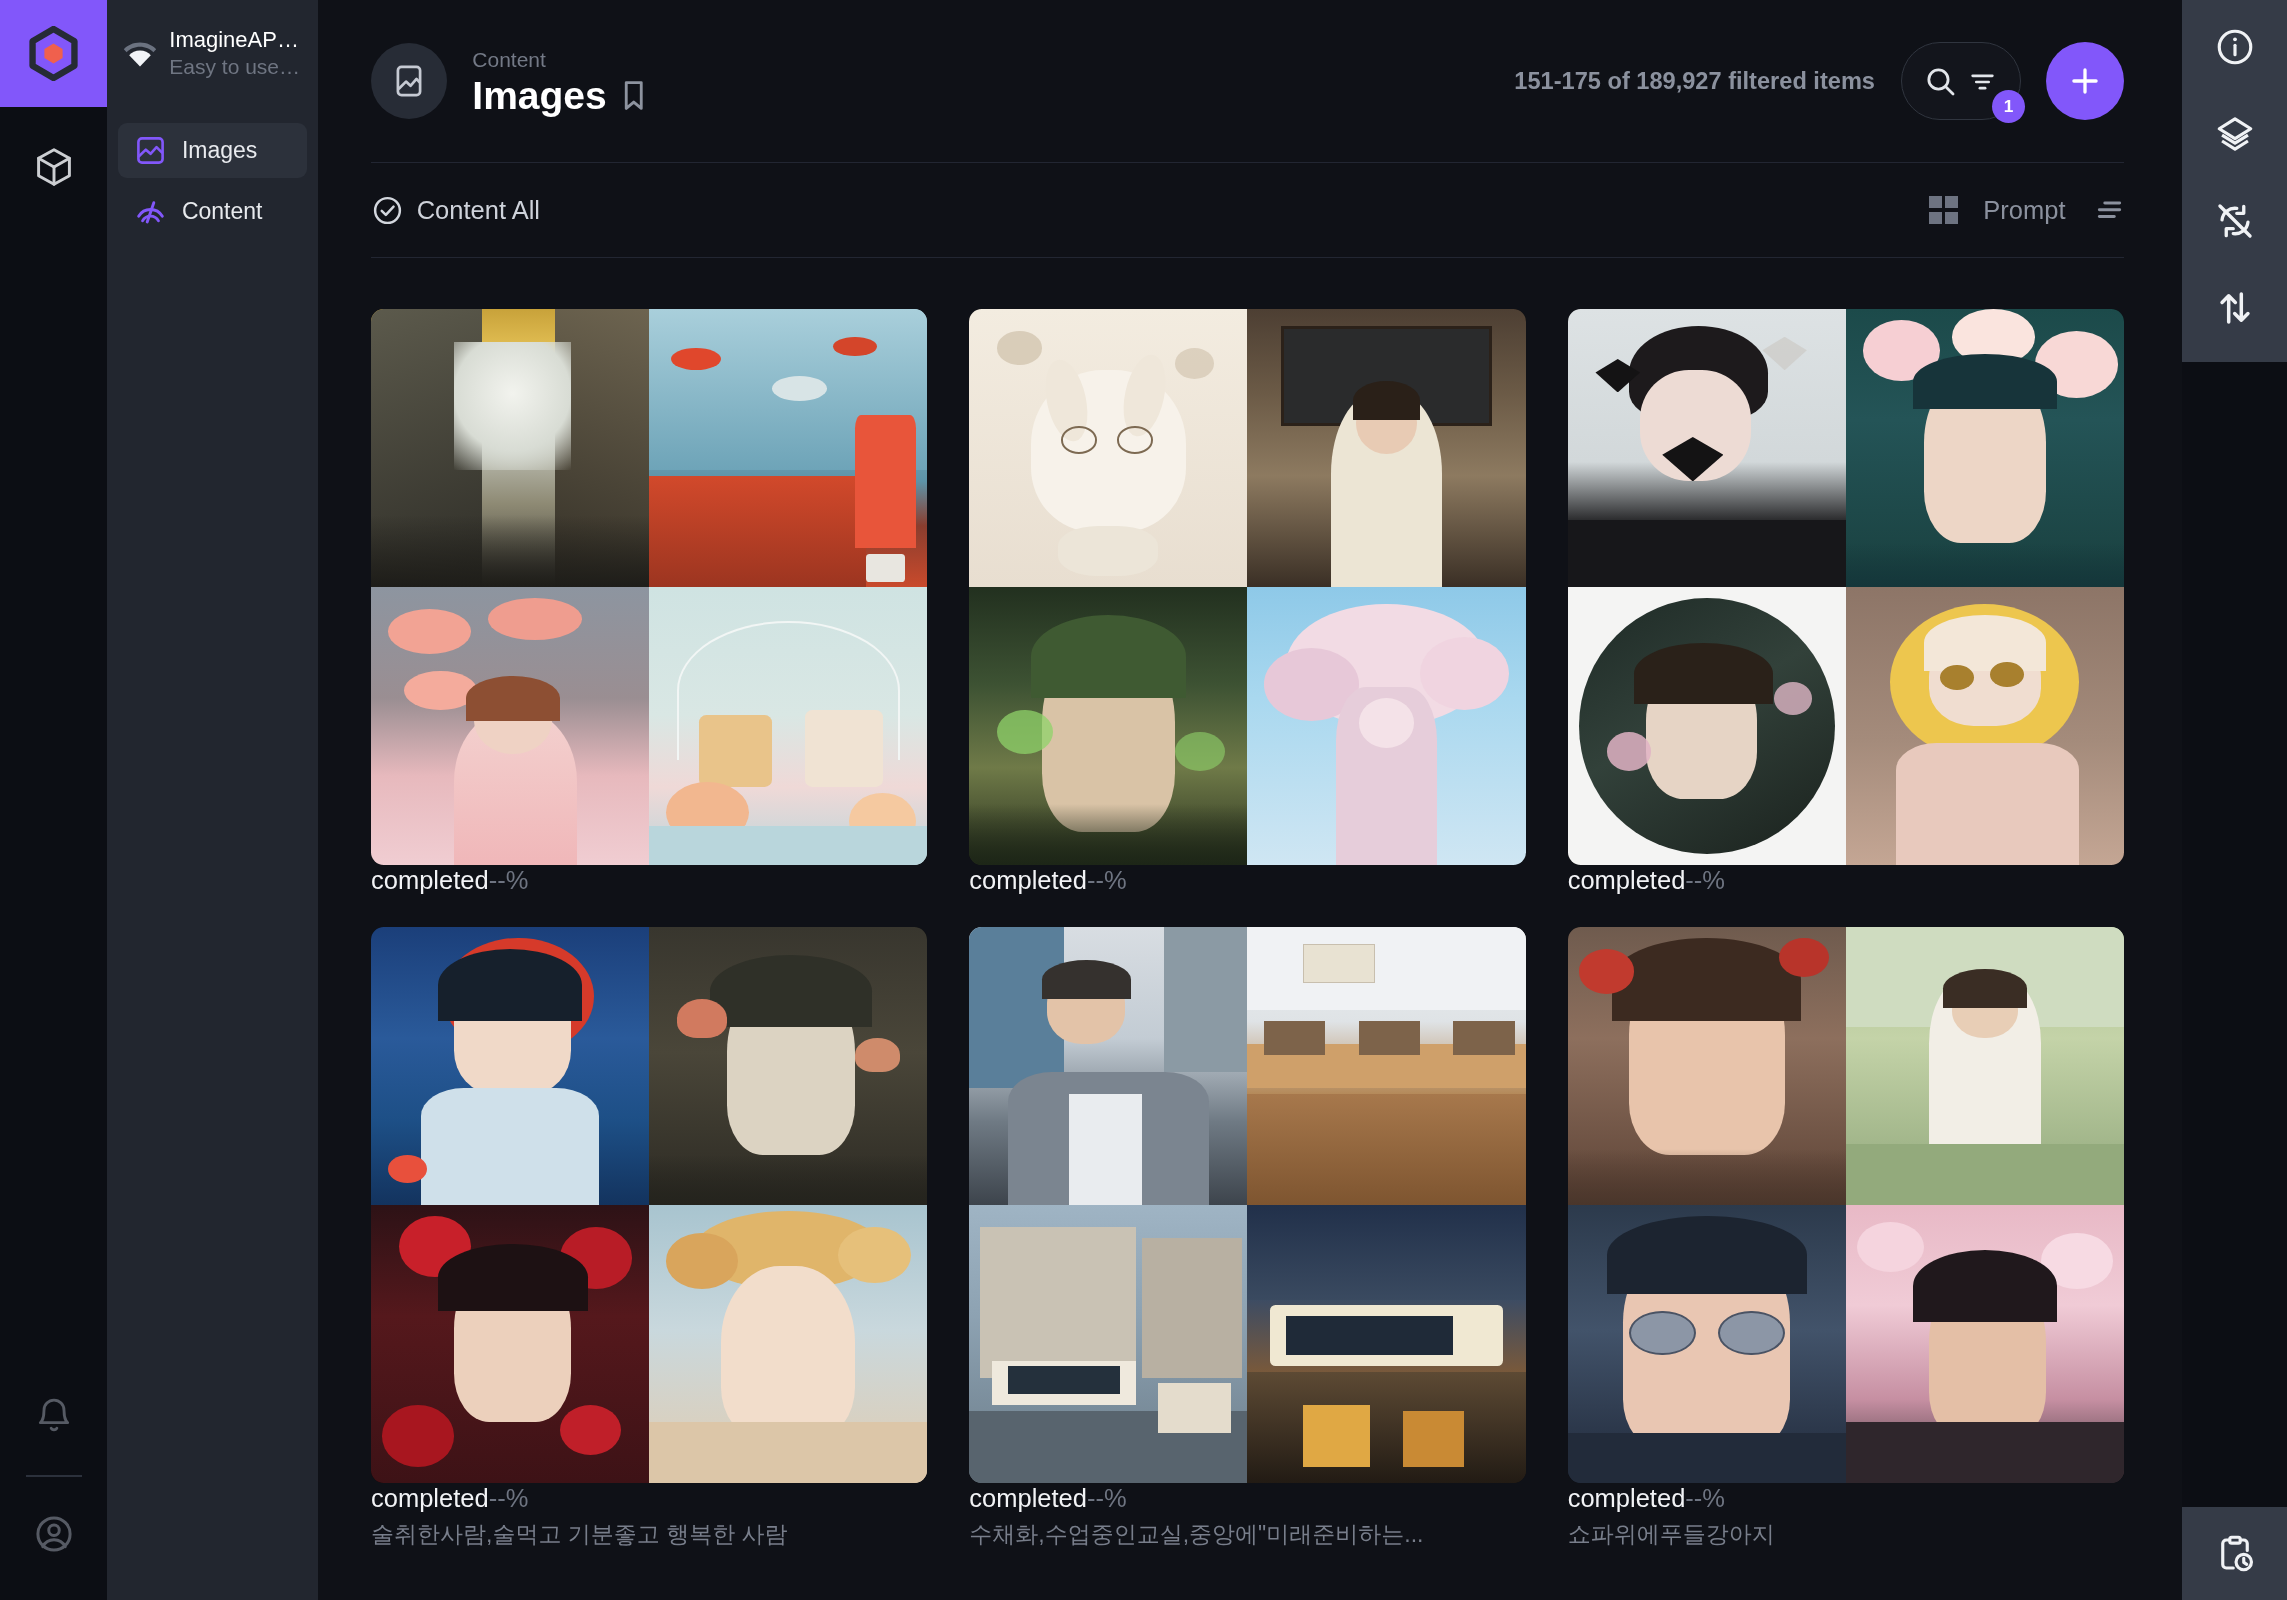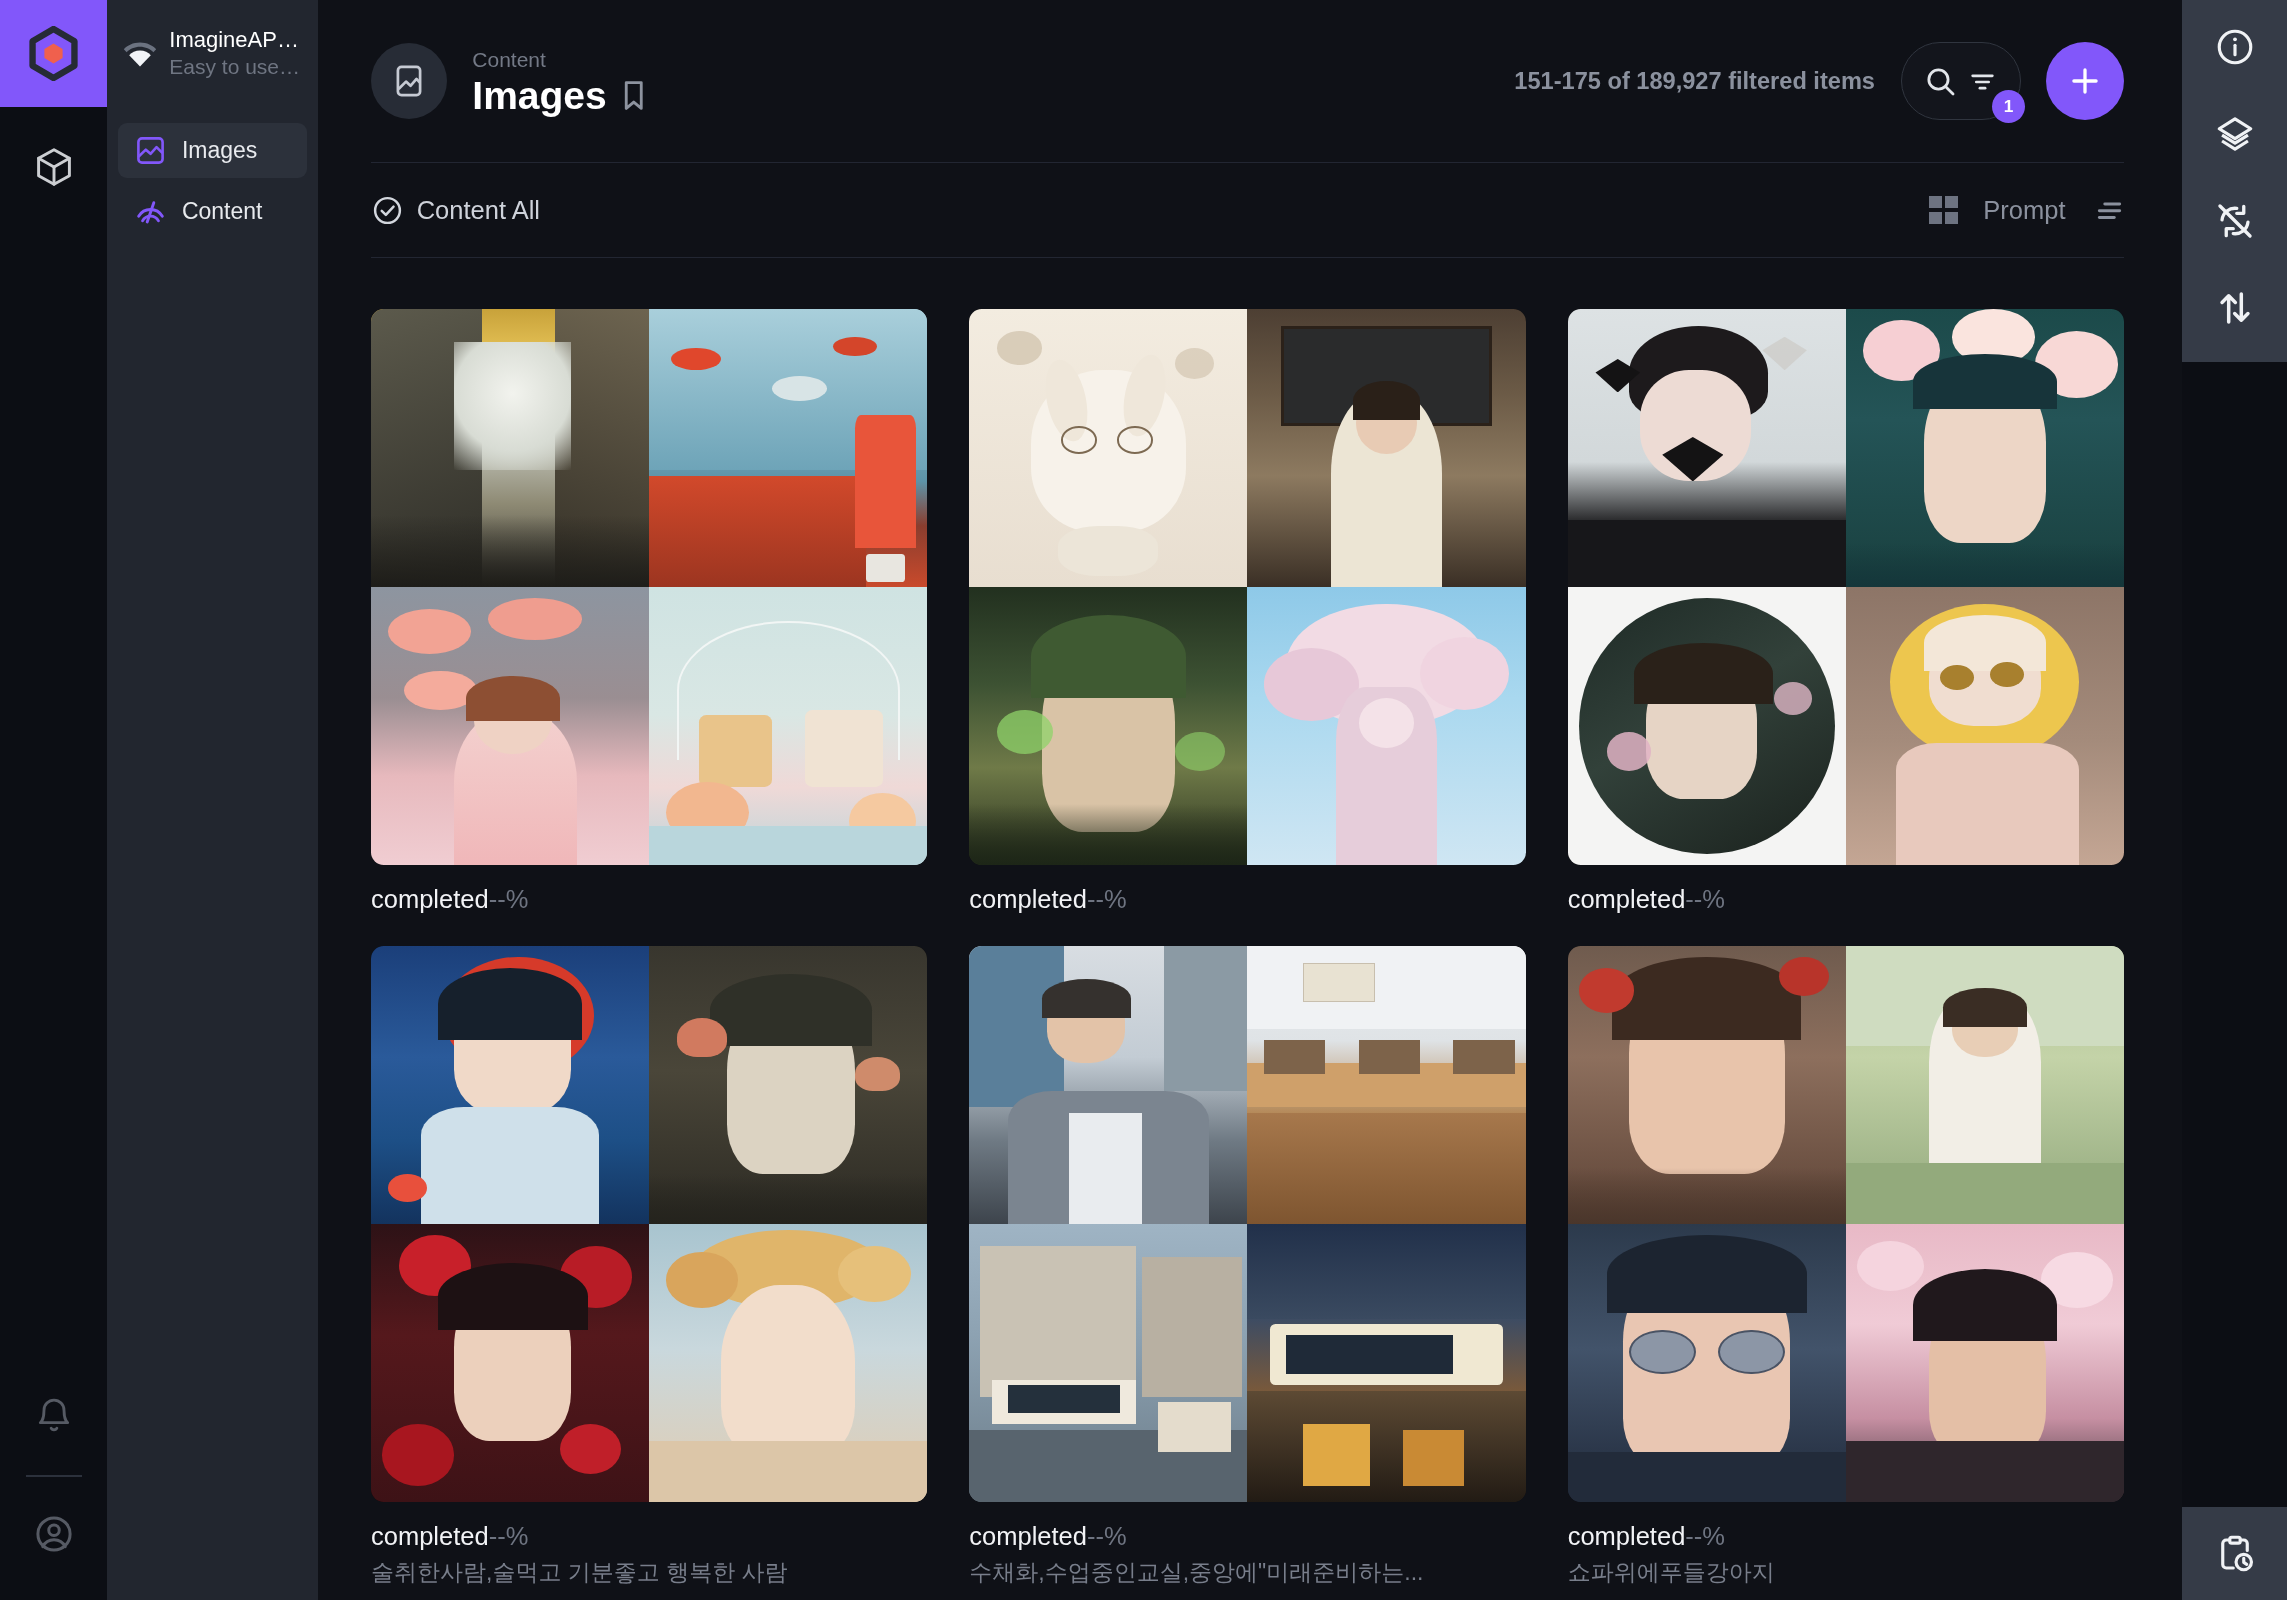--- a/index.html
+++ b/index.html
@@ -105,21 +105,21 @@
     margin: 0 58px 0 53px;
     border-top: 1.8px solid #222632;
     border-bottom: 1.8px solid #222632;
     height: 96px;
     display: flex; align-items: center;
   }
   .selectall {
     display: flex; align-items: center; gap: 12.7px; cursor: pointer;
     color: #ced2da; font-size: 25.5px;
   }
-  .ab-right { margin-left: auto; display: flex; align-items: center; gap: 25.5px; }
+  .ab-right { margin-left: auto; display: flex; align-items: flex-start; gap: 25.5px; }
   .gridtoggle {
     display: grid; grid-template-columns: 12.7px 12.7px; grid-template-rows: 12.7px 12.7px;
     gap: 3.6px; cursor: pointer;
   }
   .gridtoggle i { background: #6d7381; display:block; }
   .sortlabel { font-size: 25.5px; color: #8b919e; cursor: pointer; }
 
   
   .grid {
     flex: 1 1 auto;
@@ -132,21 +132,21 @@
     overflow: hidden;
   }
   .card { display: flex; flex-direction: column; cursor: pointer; }
   .thumb {
     width: 100%; aspect-ratio: 1 / 1;
     border-radius: 12.7px; overflow: hidden;
     display: grid; grid-template-columns: 1fr 1fr; grid-template-rows: 1fr 1fr;
     background: #000;
   }
   .thumb .q { width: 100%; height: 100%; position: relative; overflow: hidden; }
-  .meta { padding-top: 19px; }
+  .meta { padding-top: 0; }
   .status { font-size: 25.5px; color: #f2f3f6; line-height: 1.2; white-space: nowrap; }
   .status .pct { color: #6e7481; }
   .prompt {
     font-size: 23px; color: #787e8b; line-height: 1.25; margin-top: 6.4px;
     white-space: nowrap; overflow: hidden; text-overflow: ellipsis;
   }
 
   
   .rrail {
     width: 105px; height: 1600px; flex: none;

